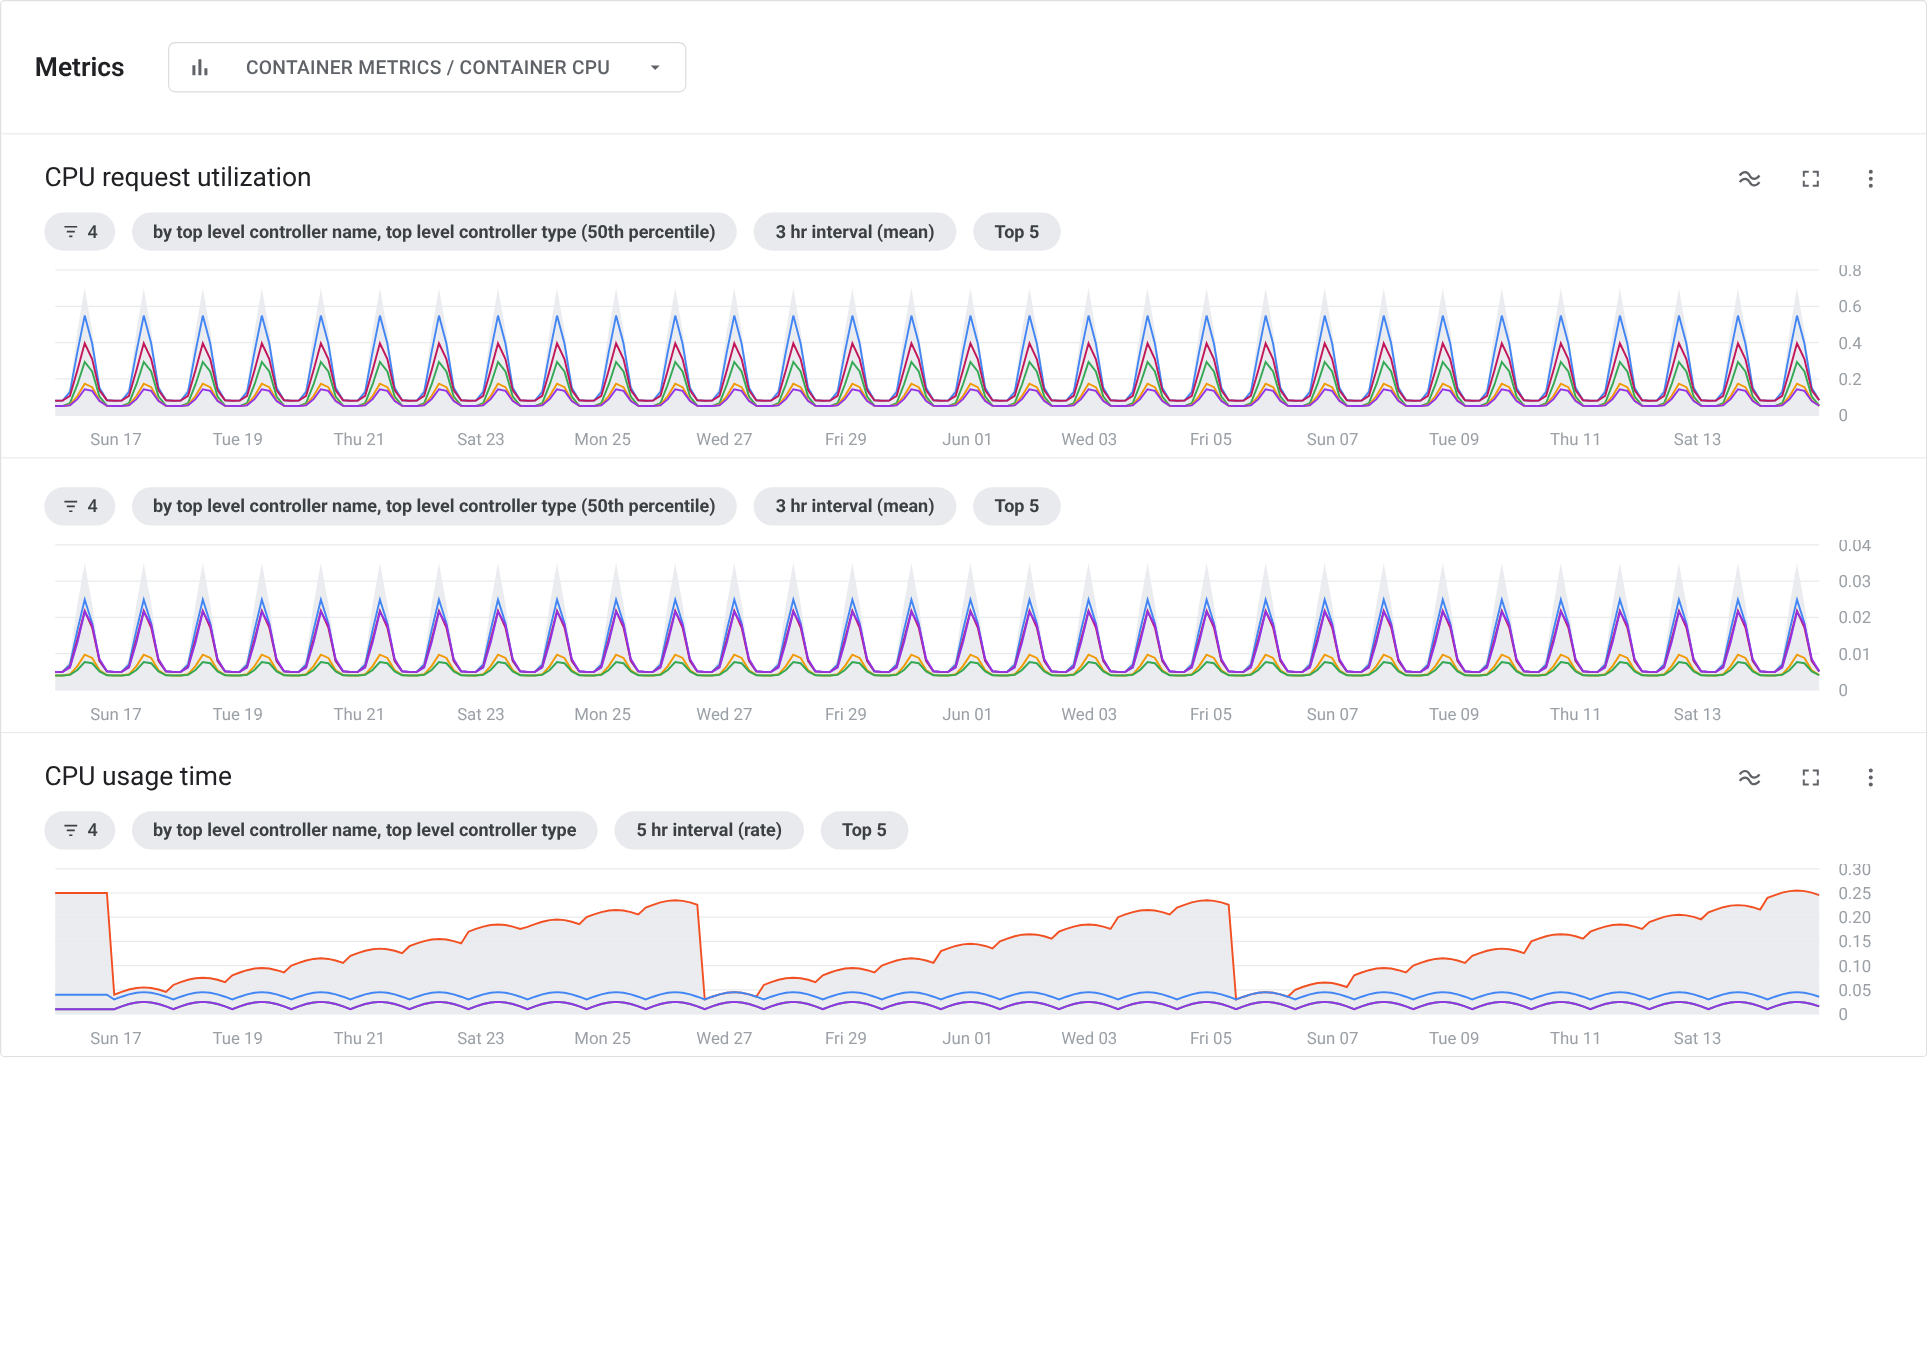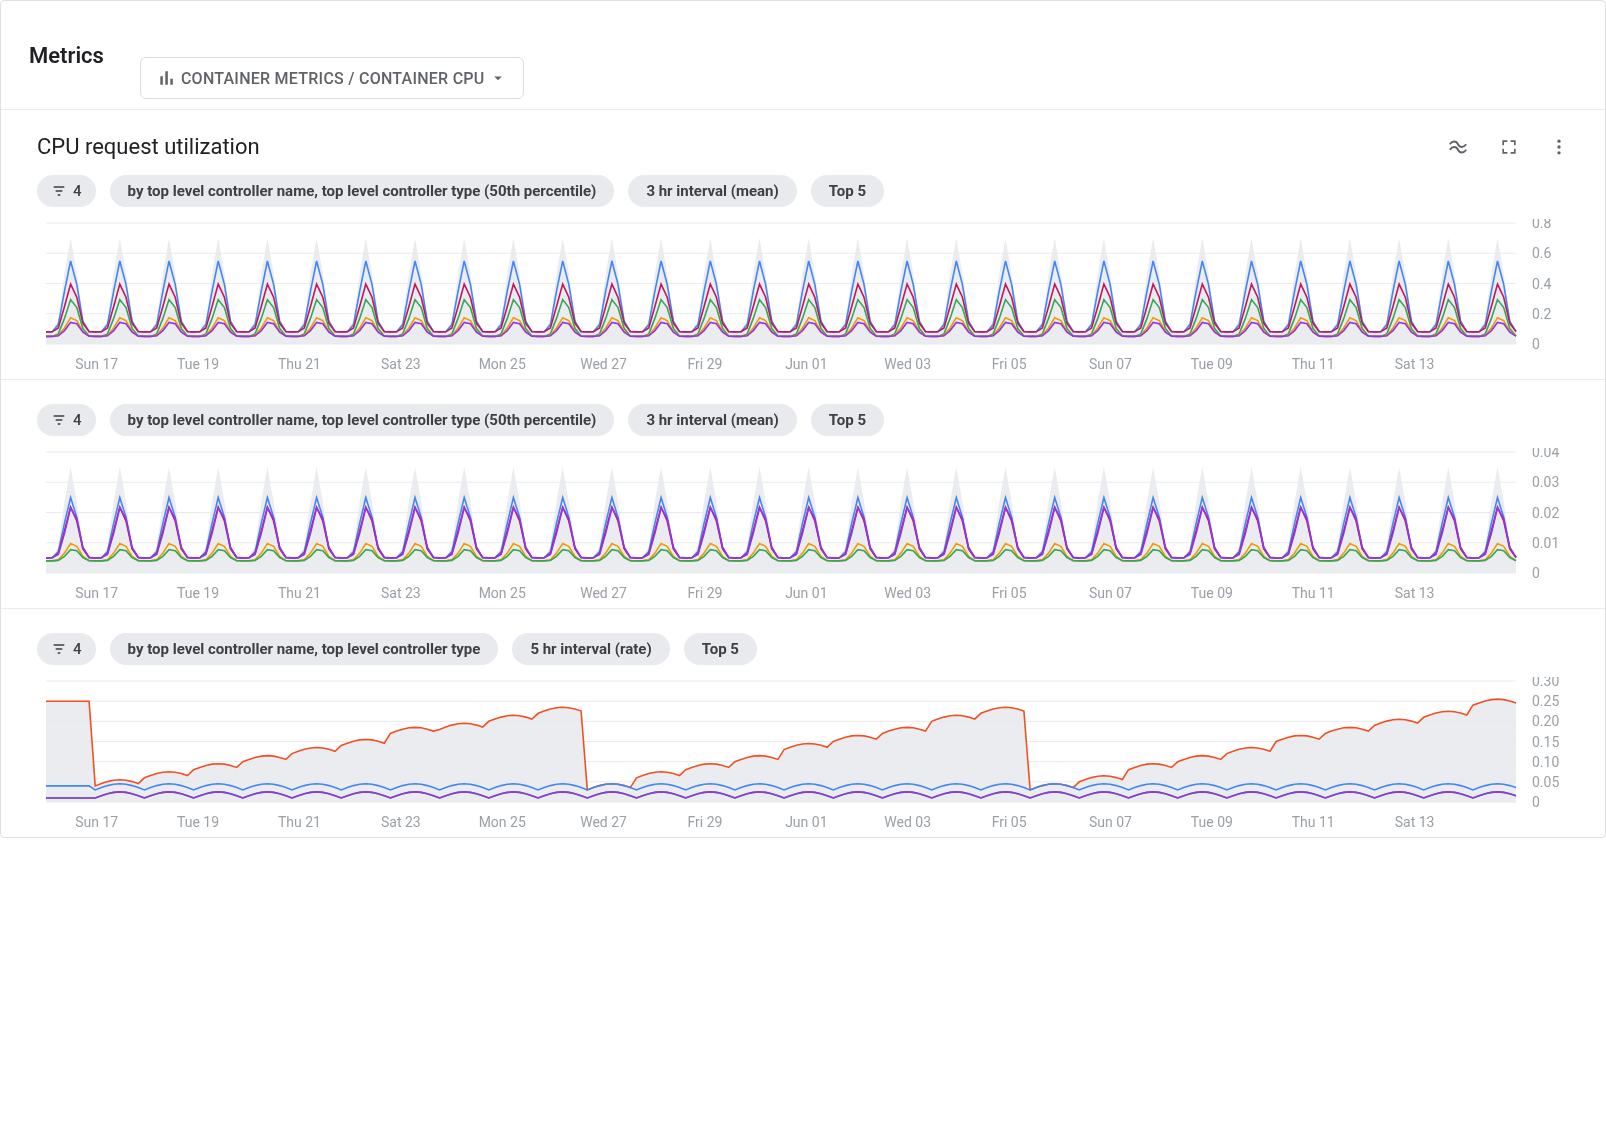--- a/index.html
+++ b/index.html
@@ -11,41 +11,40 @@
     width: 1606px;
   }
   .container {
     border: 1px solid #e0e0e0;
     border-radius: 4px;
     overflow: hidden;
   }
   .header {
     display: flex;
     align-items: center;
-    padding: 10px 28px;
+    padding: 34px 28px;
     gap: 36px;
   }
   .header-title {
     font-size: 22px;
     font-weight: 600;
     color: #202124;
   }
   .metric-select {
     display: inline-flex;
     align-items: center;
     border: 1px solid #dadce0;
     border-radius: 6px;
     padding: 10px 16px;
-    gap: 4px;
+    gap: 28px;
     cursor: pointer;
     color: #5f6368;
     font-weight: 500;
     font-size: 16px;
     letter-spacing: 0.25px;
-    margin-top: 46px;
   }
   .metric-select svg { fill: #5f6368; }
   .panel {
     border-top: 1px solid #e8eaed;
     padding: 24px 0 0 0;
   }
   .panel-header {
     display: flex;
     align-items: center;
     justify-content: space-between;
@@ -233,20 +232,43 @@
           <path d="M0.0 109.9 L6.2 109.8 L12.3 103.6 L18.5 75.2 L24.6 49.6 L30.8 69.3 L36.9 100.8 L43.1 109.6 L49.2 109.9 L55.4 109.8 L61.5 103.6 L67.7 75.2 L73.8 49.6 L80.0 69.3 L86.1 100.8 L92.3 109.6 L98.4 109.9 L104.6 109.8 L110.7 103.6 L116.9 75.2 L123.0 49.6 L129.2 69.3 L135.3 100.8 L141.5 109.6 L147.6 109.9 L153.8 109.8 L159.9 103.6 L166.1 75.2 L172.2 49.6 L178.4 69.3 L184.5 100.8 L190.7 109.6 L196.8 109.9 L203.0 109.8 L209.1 103.6 L215.3 75.2 L221.4 49.6 L227.6 69.3 L233.7 100.8 L239.9 109.6 L246.0 109.9 L252.2 109.8 L258.3 103.6 L264.5 75.2 L270.6 49.6 L276.8 69.3 L282.9 100.8 L289.1 109.6 L295.2 109.9 L301.4 109.8 L307.5 103.6 L313.7 75.2 L319.8 49.6 L326.0 69.3 L332.1 100.8 L338.3 109.6 L344.4 109.9 L350.6 109.8 L356.7 103.6 L362.9 75.2 L369.0 49.6 L375.2 69.3 L381.3 100.8 L387.5 109.6 L393.6 109.9 L399.8 109.8 L405.9 103.6 L412.1 75.2 L418.2 49.6 L424.4 69.3 L430.5 100.8 L436.7 109.6 L442.8 109.9 L449.0 109.8 L455.1 103.6 L461.3 75.2 L467.4 49.6 L473.6 69.3 L479.7 100.8 L485.9 109.6 L492.1 109.9 L498.2 109.8 L504.4 103.6 L510.5 75.2 L516.7 49.6 L522.8 69.3 L529.0 100.8 L535.1 109.6 L541.3 109.9 L547.4 109.8 L553.6 103.6 L559.7 75.2 L565.9 49.6 L572.0 69.3 L578.2 100.8 L584.3 109.6 L590.5 109.9 L596.6 109.8 L602.8 103.6 L608.9 75.2 L615.1 49.6 L621.2 69.3 L627.4 100.8 L633.5 109.6 L639.7 109.9 L645.8 109.8 L652.0 103.6 L658.1 75.2 L664.3 49.6 L670.4 69.3 L676.6 100.8 L682.7 109.6 L688.9 109.9 L695.0 109.8 L701.2 103.6 L707.3 75.2 L713.5 49.6 L719.6 69.3 L725.8 100.8 L731.9 109.6 L738.1 109.9 L744.2 109.8 L750.4 103.6 L756.5 75.2 L762.7 49.6 L768.8 69.3 L775.0 100.8 L781.1 109.6 L787.3 109.9 L793.4 109.8 L799.6 103.6 L805.7 75.2 L811.9 49.6 L818.0 69.3 L824.2 100.8 L830.3 109.6 L836.5 109.9 L842.6 109.8 L848.8 103.6 L854.9 75.2 L861.1 49.6 L867.2 69.3 L873.4 100.8 L879.5 109.6 L885.7 109.9 L891.8 109.8 L898.0 103.6 L904.1 75.2 L910.3 49.6 L916.4 69.3 L922.6 100.8 L928.7 109.6 L934.9 109.9 L941.0 109.8 L947.2 103.6 L953.3 75.2 L959.5 49.6 L965.6 69.3 L971.8 100.8 L977.9 109.6 L984.1 109.9 L990.3 109.8 L996.4 103.6 L1002.6 75.2 L1008.7 49.6 L1014.9 69.3 L1021.0 100.8 L1027.2 109.6 L1033.3 109.9 L1039.5 109.8 L1045.6 103.6 L1051.8 75.2 L1057.9 49.6 L1064.1 69.3 L1070.2 100.8 L1076.4 109.6 L1082.5 109.9 L1088.7 109.8 L1094.8 103.6 L1101.0 75.2 L1107.1 49.6 L1113.3 69.3 L1119.4 100.8 L1125.6 109.6 L1131.7 109.9 L1137.9 109.8 L1144.0 103.6 L1150.2 75.2 L1156.3 49.6 L1162.5 69.3 L1168.6 100.8 L1174.8 109.6 L1180.9 109.9 L1187.1 109.8 L1193.2 103.6 L1199.4 75.2 L1205.5 49.6 L1211.7 69.3 L1217.8 100.8 L1224.0 109.6 L1230.1 109.9 L1236.3 109.8 L1242.4 103.6 L1248.6 75.2 L1254.7 49.6 L1260.9 69.3 L1267.0 100.8 L1273.2 109.6 L1279.3 109.9 L1285.5 109.8 L1291.6 103.6 L1297.8 75.2 L1303.9 49.6 L1310.1 69.3 L1316.2 100.8 L1322.4 109.6 L1328.5 109.9 L1334.7 109.8 L1340.8 103.6 L1347.0 75.2 L1353.1 49.6 L1359.3 69.3 L1365.4 100.8 L1371.6 109.6 L1377.7 109.9 L1383.9 109.8 L1390.0 103.6 L1396.2 75.2 L1402.3 49.6 L1408.5 69.3 L1414.6 100.8 L1420.8 109.6 L1426.9 109.9 L1433.1 109.8 L1439.2 103.6 L1445.4 75.2 L1451.5 49.6 L1457.7 69.3 L1463.8 100.8 L1470.0 109.6 " class="series" stroke="#4285f4"></path>
           <path d="M0.0 109.9 L6.2 109.8 L12.3 105.6 L18.5 82.9 L24.6 59.1 L30.8 73.0 L36.9 100.7 L43.1 109.5 L49.2 109.9 L55.4 109.8 L61.5 105.6 L67.7 82.9 L73.8 59.1 L80.0 73.0 L86.1 100.7 L92.3 109.5 L98.4 109.9 L104.6 109.8 L110.7 105.6 L116.9 82.9 L123.0 59.1 L129.2 73.0 L135.3 100.7 L141.5 109.5 L147.6 109.9 L153.8 109.8 L159.9 105.6 L166.1 82.9 L172.2 59.1 L178.4 73.0 L184.5 100.7 L190.7 109.5 L196.8 109.9 L203.0 109.8 L209.1 105.6 L215.3 82.9 L221.4 59.1 L227.6 73.0 L233.7 100.7 L239.9 109.5 L246.0 109.9 L252.2 109.8 L258.3 105.6 L264.5 82.9 L270.6 59.1 L276.8 73.0 L282.9 100.7 L289.1 109.5 L295.2 109.9 L301.4 109.8 L307.5 105.6 L313.7 82.9 L319.8 59.1 L326.0 73.0 L332.1 100.7 L338.3 109.5 L344.4 109.9 L350.6 109.8 L356.7 105.6 L362.9 82.9 L369.0 59.1 L375.2 73.0 L381.3 100.7 L387.5 109.5 L393.6 109.9 L399.8 109.8 L405.9 105.6 L412.1 82.9 L418.2 59.1 L424.4 73.0 L430.5 100.7 L436.7 109.5 L442.8 109.9 L449.0 109.8 L455.1 105.6 L461.3 82.9 L467.4 59.1 L473.6 73.0 L479.7 100.7 L485.9 109.5 L492.1 109.9 L498.2 109.8 L504.4 105.6 L510.5 82.9 L516.7 59.1 L522.8 73.0 L529.0 100.7 L535.1 109.5 L541.3 109.9 L547.4 109.8 L553.6 105.6 L559.7 82.9 L565.9 59.1 L572.0 73.0 L578.2 100.7 L584.3 109.5 L590.5 109.9 L596.6 109.8 L602.8 105.6 L608.9 82.9 L615.1 59.1 L621.2 73.0 L627.4 100.7 L633.5 109.5 L639.7 109.9 L645.8 109.8 L652.0 105.6 L658.1 82.9 L664.3 59.1 L670.4 73.0 L676.6 100.7 L682.7 109.5 L688.9 109.9 L695.0 109.8 L701.2 105.6 L707.3 82.9 L713.5 59.1 L719.6 73.0 L725.8 100.7 L731.9 109.5 L738.1 109.9 L744.2 109.8 L750.4 105.6 L756.5 82.9 L762.7 59.1 L768.8 73.0 L775.0 100.7 L781.1 109.5 L787.3 109.9 L793.4 109.8 L799.6 105.6 L805.7 82.9 L811.9 59.1 L818.0 73.0 L824.2 100.7 L830.3 109.5 L836.5 109.9 L842.6 109.8 L848.8 105.6 L854.9 82.9 L861.1 59.1 L867.2 73.0 L873.4 100.7 L879.5 109.5 L885.7 109.9 L891.8 109.8 L898.0 105.6 L904.1 82.9 L910.3 59.1 L916.4 73.0 L922.6 100.7 L928.7 109.5 L934.9 109.9 L941.0 109.8 L947.2 105.6 L953.3 82.9 L959.5 59.1 L965.6 73.0 L971.8 100.7 L977.9 109.5 L984.1 109.9 L990.3 109.8 L996.4 105.6 L1002.6 82.9 L1008.7 59.1 L1014.9 73.0 L1021.0 100.7 L1027.2 109.5 L1033.3 109.9 L1039.5 109.8 L1045.6 105.6 L1051.8 82.9 L1057.9 59.1 L1064.1 73.0 L1070.2 100.7 L1076.4 109.5 L1082.5 109.9 L1088.7 109.8 L1094.8 105.6 L1101.0 82.9 L1107.1 59.1 L1113.3 73.0 L1119.4 100.7 L1125.6 109.5 L1131.7 109.9 L1137.9 109.8 L1144.0 105.6 L1150.2 82.9 L1156.3 59.1 L1162.5 73.0 L1168.6 100.7 L1174.8 109.5 L1180.9 109.9 L1187.1 109.8 L1193.2 105.6 L1199.4 82.9 L1205.5 59.1 L1211.7 73.0 L1217.8 100.7 L1224.0 109.5 L1230.1 109.9 L1236.3 109.8 L1242.4 105.6 L1248.6 82.9 L1254.7 59.1 L1260.9 73.0 L1267.0 100.7 L1273.2 109.5 L1279.3 109.9 L1285.5 109.8 L1291.6 105.6 L1297.8 82.9 L1303.9 59.1 L1310.1 73.0 L1316.2 100.7 L1322.4 109.5 L1328.5 109.9 L1334.7 109.8 L1340.8 105.6 L1347.0 82.9 L1353.1 59.1 L1359.3 73.0 L1365.4 100.7 L1371.6 109.5 L1377.7 109.9 L1383.9 109.8 L1390.0 105.6 L1396.2 82.9 L1402.3 59.1 L1408.5 73.0 L1414.6 100.7 L1420.8 109.5 L1426.9 109.9 L1433.1 109.8 L1439.2 105.6 L1445.4 82.9 L1451.5 59.1 L1457.7 73.0 L1463.8 100.7 L1470.0 109.5 " class="series" stroke="#c2185b"></path>
           <path d="M0.0 109.9 L6.2 109.8 L12.3 106.4 L18.5 85.4 L24.6 59.8 L30.8 70.7 L36.9 99.1 L43.1 109.3 L49.2 109.9 L55.4 109.8 L61.5 106.4 L67.7 85.4 L73.8 59.8 L80.0 70.7 L86.1 99.1 L92.3 109.3 L98.4 109.9 L104.6 109.8 L110.7 106.4 L116.9 85.4 L123.0 59.8 L129.2 70.7 L135.3 99.1 L141.5 109.3 L147.6 109.9 L153.8 109.8 L159.9 106.4 L166.1 85.4 L172.2 59.8 L178.4 70.7 L184.5 99.1 L190.7 109.3 L196.8 109.9 L203.0 109.8 L209.1 106.4 L215.3 85.4 L221.4 59.8 L227.6 70.7 L233.7 99.1 L239.9 109.3 L246.0 109.9 L252.2 109.8 L258.3 106.4 L264.5 85.4 L270.6 59.8 L276.8 70.7 L282.9 99.1 L289.1 109.3 L295.2 109.9 L301.4 109.8 L307.5 106.4 L313.7 85.4 L319.8 59.8 L326.0 70.7 L332.1 99.1 L338.3 109.3 L344.4 109.9 L350.6 109.8 L356.7 106.4 L362.9 85.4 L369.0 59.8 L375.2 70.7 L381.3 99.1 L387.5 109.3 L393.6 109.9 L399.8 109.8 L405.9 106.4 L412.1 85.4 L418.2 59.8 L424.4 70.7 L430.5 99.1 L436.7 109.3 L442.8 109.9 L449.0 109.8 L455.1 106.4 L461.3 85.4 L467.4 59.8 L473.6 70.7 L479.7 99.1 L485.9 109.3 L492.1 109.9 L498.2 109.8 L504.4 106.4 L510.5 85.4 L516.7 59.8 L522.8 70.7 L529.0 99.1 L535.1 109.3 L541.3 109.9 L547.4 109.8 L553.6 106.4 L559.7 85.4 L565.9 59.8 L572.0 70.7 L578.2 99.1 L584.3 109.3 L590.5 109.9 L596.6 109.8 L602.8 106.4 L608.9 85.4 L615.1 59.8 L621.2 70.7 L627.4 99.1 L633.5 109.3 L639.7 109.9 L645.8 109.8 L652.0 106.4 L658.1 85.4 L664.3 59.8 L670.4 70.7 L676.6 99.1 L682.7 109.3 L688.9 109.9 L695.0 109.8 L701.2 106.4 L707.3 85.4 L713.5 59.8 L719.6 70.7 L725.8 99.1 L731.9 109.3 L738.1 109.9 L744.2 109.8 L750.4 106.4 L756.5 85.4 L762.7 59.8 L768.8 70.7 L775.0 99.1 L781.1 109.3 L787.3 109.9 L793.4 109.8 L799.6 106.4 L805.7 85.4 L811.9 59.8 L818.0 70.7 L824.2 99.1 L830.3 109.3 L836.5 109.9 L842.6 109.8 L848.8 106.4 L854.9 85.4 L861.1 59.8 L867.2 70.7 L873.4 99.1 L879.5 109.3 L885.7 109.9 L891.8 109.8 L898.0 106.4 L904.1 85.4 L910.3 59.8 L916.4 70.7 L922.6 99.1 L928.7 109.3 L934.9 109.9 L941.0 109.8 L947.2 106.4 L953.3 85.4 L959.5 59.8 L965.6 70.7 L971.8 99.1 L977.9 109.3 L984.1 109.9 L990.3 109.8 L996.4 106.4 L1002.6 85.4 L1008.7 59.8 L1014.9 70.7 L1021.0 99.1 L1027.2 109.3 L1033.3 109.9 L1039.5 109.8 L1045.6 106.4 L1051.8 85.4 L1057.9 59.8 L1064.1 70.7 L1070.2 99.1 L1076.4 109.3 L1082.5 109.9 L1088.7 109.8 L1094.8 106.4 L1101.0 85.4 L1107.1 59.8 L1113.3 70.7 L1119.4 99.1 L1125.6 109.3 L1131.7 109.9 L1137.9 109.8 L1144.0 106.4 L1150.2 85.4 L1156.3 59.8 L1162.5 70.7 L1168.6 99.1 L1174.8 109.3 L1180.9 109.9 L1187.1 109.8 L1193.2 106.4 L1199.4 85.4 L1205.5 59.8 L1211.7 70.7 L1217.8 99.1 L1224.0 109.3 L1230.1 109.9 L1236.3 109.8 L1242.4 106.4 L1248.6 85.4 L1254.7 59.8 L1260.9 70.7 L1267.0 99.1 L1273.2 109.3 L1279.3 109.9 L1285.5 109.8 L1291.6 106.4 L1297.8 85.4 L1303.9 59.8 L1310.1 70.7 L1316.2 99.1 L1322.4 109.3 L1328.5 109.9 L1334.7 109.8 L1340.8 106.4 L1347.0 85.4 L1353.1 59.8 L1359.3 70.7 L1365.4 99.1 L1371.6 109.3 L1377.7 109.9 L1383.9 109.8 L1390.0 106.4 L1396.2 85.4 L1402.3 59.8 L1408.5 70.7 L1414.6 99.1 L1420.8 109.3 L1426.9 109.9 L1433.1 109.8 L1439.2 106.4 L1445.4 85.4 L1451.5 59.8 L1457.7 70.7 L1463.8 99.1 L1470.0 109.3 " class="series" stroke="#9334e6"></path>
           <path d="M0.0 112.9 L6.2 112.9 L12.3 111.9 L18.5 105.1 L24.6 95.6 L30.8 98.3 L36.9 108.5 L43.1 112.6 L49.2 112.9 L55.4 112.9 L61.5 111.9 L67.7 105.1 L73.8 95.6 L80.0 98.3 L86.1 108.5 L92.3 112.6 L98.4 112.9 L104.6 112.9 L110.7 111.9 L116.9 105.1 L123.0 95.6 L129.2 98.3 L135.3 108.5 L141.5 112.6 L147.6 112.9 L153.8 112.9 L159.9 111.9 L166.1 105.1 L172.2 95.6 L178.4 98.3 L184.5 108.5 L190.7 112.6 L196.8 112.9 L203.0 112.9 L209.1 111.9 L215.3 105.1 L221.4 95.6 L227.6 98.3 L233.7 108.5 L239.9 112.6 L246.0 112.9 L252.2 112.9 L258.3 111.9 L264.5 105.1 L270.6 95.6 L276.8 98.3 L282.9 108.5 L289.1 112.6 L295.2 112.9 L301.4 112.9 L307.5 111.9 L313.7 105.1 L319.8 95.6 L326.0 98.3 L332.1 108.5 L338.3 112.6 L344.4 112.9 L350.6 112.9 L356.7 111.9 L362.9 105.1 L369.0 95.6 L375.2 98.3 L381.3 108.5 L387.5 112.6 L393.6 112.9 L399.8 112.9 L405.9 111.9 L412.1 105.1 L418.2 95.6 L424.4 98.3 L430.5 108.5 L436.7 112.6 L442.8 112.9 L449.0 112.9 L455.1 111.9 L461.3 105.1 L467.4 95.6 L473.6 98.3 L479.7 108.5 L485.9 112.6 L492.1 112.9 L498.2 112.9 L504.4 111.9 L510.5 105.1 L516.7 95.6 L522.8 98.3 L529.0 108.5 L535.1 112.6 L541.3 112.9 L547.4 112.9 L553.6 111.9 L559.7 105.1 L565.9 95.6 L572.0 98.3 L578.2 108.5 L584.3 112.6 L590.5 112.9 L596.6 112.9 L602.8 111.9 L608.9 105.1 L615.1 95.6 L621.2 98.3 L627.4 108.5 L633.5 112.6 L639.7 112.9 L645.8 112.9 L652.0 111.9 L658.1 105.1 L664.3 95.6 L670.4 98.3 L676.6 108.5 L682.7 112.6 L688.9 112.9 L695.0 112.9 L701.2 111.9 L707.3 105.1 L713.5 95.6 L719.6 98.3 L725.8 108.5 L731.9 112.6 L738.1 112.9 L744.2 112.9 L750.4 111.9 L756.5 105.1 L762.7 95.6 L768.8 98.3 L775.0 108.5 L781.1 112.6 L787.3 112.9 L793.4 112.9 L799.6 111.9 L805.7 105.1 L811.9 95.6 L818.0 98.3 L824.2 108.5 L830.3 112.6 L836.5 112.9 L842.6 112.9 L848.8 111.9 L854.9 105.1 L861.1 95.6 L867.2 98.3 L873.4 108.5 L879.5 112.6 L885.7 112.9 L891.8 112.9 L898.0 111.9 L904.1 105.1 L910.3 95.6 L916.4 98.3 L922.6 108.5 L928.7 112.6 L934.9 112.9 L941.0 112.9 L947.2 111.9 L953.3 105.1 L959.5 95.6 L965.6 98.3 L971.8 108.5 L977.9 112.6 L984.1 112.9 L990.3 112.9 L996.4 111.9 L1002.6 105.1 L1008.7 95.6 L1014.9 98.3 L1021.0 108.5 L1027.2 112.6 L1033.3 112.9 L1039.5 112.9 L1045.6 111.9 L1051.8 105.1 L1057.9 95.6 L1064.1 98.3 L1070.2 108.5 L1076.4 112.6 L1082.5 112.9 L1088.7 112.9 L1094.8 111.9 L1101.0 105.1 L1107.1 95.6 L1113.3 98.3 L1119.4 108.5 L1125.6 112.6 L1131.7 112.9 L1137.9 112.9 L1144.0 111.9 L1150.2 105.1 L1156.3 95.6 L1162.5 98.3 L1168.6 108.5 L1174.8 112.6 L1180.9 112.9 L1187.1 112.9 L1193.2 111.9 L1199.4 105.1 L1205.5 95.6 L1211.7 98.3 L1217.8 108.5 L1224.0 112.6 L1230.1 112.9 L1236.3 112.9 L1242.4 111.9 L1248.6 105.1 L1254.7 95.6 L1260.9 98.3 L1267.0 108.5 L1273.2 112.6 L1279.3 112.9 L1285.5 112.9 L1291.6 111.9 L1297.8 105.1 L1303.9 95.6 L1310.1 98.3 L1316.2 108.5 L1322.4 112.6 L1328.5 112.9 L1334.7 112.9 L1340.8 111.9 L1347.0 105.1 L1353.1 95.6 L1359.3 98.3 L1365.4 108.5 L1371.6 112.6 L1377.7 112.9 L1383.9 112.9 L1390.0 111.9 L1396.2 105.1 L1402.3 95.6 L1408.5 98.3 L1414.6 108.5 L1420.8 112.6 L1426.9 112.9 L1433.1 112.9 L1439.2 111.9 L1445.4 105.1 L1451.5 95.6 L1457.7 98.3 L1463.8 108.5 L1470.0 112.6 " class="series" stroke="#f29900"></path>
           <path d="M0.0 112.9 L6.2 112.9 L12.3 112.4 L18.5 108.3 L24.6 101.7 L30.8 102.7 L36.9 109.5 L43.1 112.7 L49.2 112.9 L55.4 112.9 L61.5 112.4 L67.7 108.3 L73.8 101.7 L80.0 102.7 L86.1 109.5 L92.3 112.7 L98.4 112.9 L104.6 112.9 L110.7 112.4 L116.9 108.3 L123.0 101.7 L129.2 102.7 L135.3 109.5 L141.5 112.7 L147.6 112.9 L153.8 112.9 L159.9 112.4 L166.1 108.3 L172.2 101.7 L178.4 102.7 L184.5 109.5 L190.7 112.7 L196.8 112.9 L203.0 112.9 L209.1 112.4 L215.3 108.3 L221.4 101.7 L227.6 102.7 L233.7 109.5 L239.9 112.7 L246.0 112.9 L252.2 112.9 L258.3 112.4 L264.5 108.3 L270.6 101.7 L276.8 102.7 L282.9 109.5 L289.1 112.7 L295.2 112.9 L301.4 112.9 L307.5 112.4 L313.7 108.3 L319.8 101.7 L326.0 102.7 L332.1 109.5 L338.3 112.7 L344.4 112.9 L350.6 112.9 L356.7 112.4 L362.9 108.3 L369.0 101.7 L375.2 102.7 L381.3 109.5 L387.5 112.7 L393.6 112.9 L399.8 112.9 L405.9 112.4 L412.1 108.3 L418.2 101.7 L424.4 102.7 L430.5 109.5 L436.7 112.7 L442.8 112.9 L449.0 112.9 L455.1 112.4 L461.3 108.3 L467.4 101.7 L473.6 102.7 L479.7 109.5 L485.9 112.7 L492.1 112.9 L498.2 112.9 L504.4 112.4 L510.5 108.3 L516.7 101.7 L522.8 102.7 L529.0 109.5 L535.1 112.7 L541.3 112.9 L547.4 112.9 L553.6 112.4 L559.7 108.3 L565.9 101.7 L572.0 102.7 L578.2 109.5 L584.3 112.7 L590.5 112.9 L596.6 112.9 L602.8 112.4 L608.9 108.3 L615.1 101.7 L621.2 102.7 L627.4 109.5 L633.5 112.7 L639.7 112.9 L645.8 112.9 L652.0 112.4 L658.1 108.3 L664.3 101.7 L670.4 102.7 L676.6 109.5 L682.7 112.7 L688.9 112.9 L695.0 112.9 L701.2 112.4 L707.3 108.3 L713.5 101.7 L719.6 102.7 L725.8 109.5 L731.9 112.7 L738.1 112.9 L744.2 112.9 L750.4 112.4 L756.5 108.3 L762.7 101.7 L768.8 102.7 L775.0 109.5 L781.1 112.7 L787.3 112.9 L793.4 112.9 L799.6 112.4 L805.7 108.3 L811.9 101.7 L818.0 102.7 L824.2 109.5 L830.3 112.7 L836.5 112.9 L842.6 112.9 L848.8 112.4 L854.9 108.3 L861.1 101.7 L867.2 102.7 L873.4 109.5 L879.5 112.7 L885.7 112.9 L891.8 112.9 L898.0 112.4 L904.1 108.3 L910.3 101.7 L916.4 102.7 L922.6 109.5 L928.7 112.7 L934.9 112.9 L941.0 112.9 L947.2 112.4 L953.3 108.3 L959.5 101.7 L965.6 102.7 L971.8 109.5 L977.9 112.7 L984.1 112.9 L990.3 112.9 L996.4 112.4 L1002.6 108.3 L1008.7 101.7 L1014.9 102.7 L1021.0 109.5 L1027.2 112.7 L1033.3 112.9 L1039.5 112.9 L1045.6 112.4 L1051.8 108.3 L1057.9 101.7 L1064.1 102.7 L1070.2 109.5 L1076.4 112.7 L1082.5 112.9 L1088.7 112.9 L1094.8 112.4 L1101.0 108.3 L1107.1 101.7 L1113.3 102.7 L1119.4 109.5 L1125.6 112.7 L1131.7 112.9 L1137.9 112.9 L1144.0 112.4 L1150.2 108.3 L1156.3 101.7 L1162.5 102.7 L1168.6 109.5 L1174.8 112.7 L1180.9 112.9 L1187.1 112.9 L1193.2 112.4 L1199.4 108.3 L1205.5 101.7 L1211.7 102.7 L1217.8 109.5 L1224.0 112.7 L1230.1 112.9 L1236.3 112.9 L1242.4 112.4 L1248.6 108.3 L1254.7 101.7 L1260.9 102.7 L1267.0 109.5 L1273.2 112.7 L1279.3 112.9 L1285.5 112.9 L1291.6 112.4 L1297.8 108.3 L1303.9 101.7 L1310.1 102.7 L1316.2 109.5 L1322.4 112.7 L1328.5 112.9 L1334.7 112.9 L1340.8 112.4 L1347.0 108.3 L1353.1 101.7 L1359.3 102.7 L1365.4 109.5 L1371.6 112.7 L1377.7 112.9 L1383.9 112.9 L1390.0 112.4 L1396.2 108.3 L1402.3 101.7 L1408.5 102.7 L1414.6 109.5 L1420.8 112.7 L1426.9 112.9 L1433.1 112.9 L1439.2 112.4 L1445.4 108.3 L1451.5 101.7 L1457.7 102.7 L1463.8 109.5 L1470.0 112.7 " class="series" stroke="#34a853"></path>
         </svg>
     </div>
   </div>
 
   <div class="panel">
+    <div class="panel-header">
+      <div class="panel-title">CPU usage time</div>
+      <div class="panel-actions">
+        <span class="icon-btn">
+            <svg width="22" height="22" viewBox="0 0 24 24" fill="none" stroke="#5f6368" stroke-width="2">
+              <path d="M3 9c3-4 7-4 9 0s6 4 9 0"></path>
+              <path d="M3 15c3-4 7-4 9 0s6 4 9 0"></path>
+            </svg>
+          </span>
+        <span class="icon-btn">
+            <svg width="20" height="20" viewBox="0 0 24 24" fill="#5f6368">
+              <path d="M4 4h6v2H6v4H4V4zm10 0h6v6h-2V6h-4V4zM4 14h2v4h4v2H4v-6zm14 0h2v6h-6v-2h4v-4z"></path>
+            </svg>
+          </span>
+        <span class="icon-btn">
+            <svg width="20" height="20" viewBox="0 0 24 24" fill="#5f6368">
+              <circle cx="12" cy="5" r="2"></circle>
+              <circle cx="12" cy="12" r="2"></circle>
+              <circle cx="12" cy="19" r="2"></circle>
+            </svg>
+          </span>
+      </div>
+    </div>
     <div class="chips">
       <span class="chip filter">
         <svg width="16" height="16" viewBox="0 0 24 24" fill="none" stroke="#3c4043" stroke-width="2">
             <path d="M4 6h16M7 12h10M10 18h4"></path>
           </svg>
         <span>4</span>
       </span>
       <span class="chip">by top level controller name, top level controller type</span>
       <span class="chip">5 hr interval (rate)</span>
       <span class="chip">Top 5</span>

